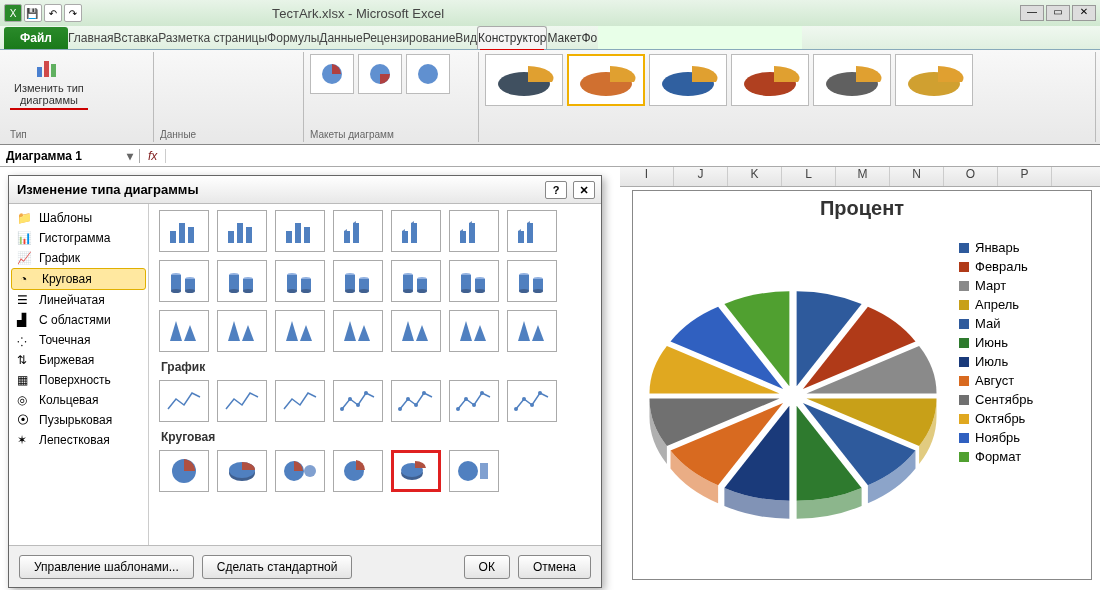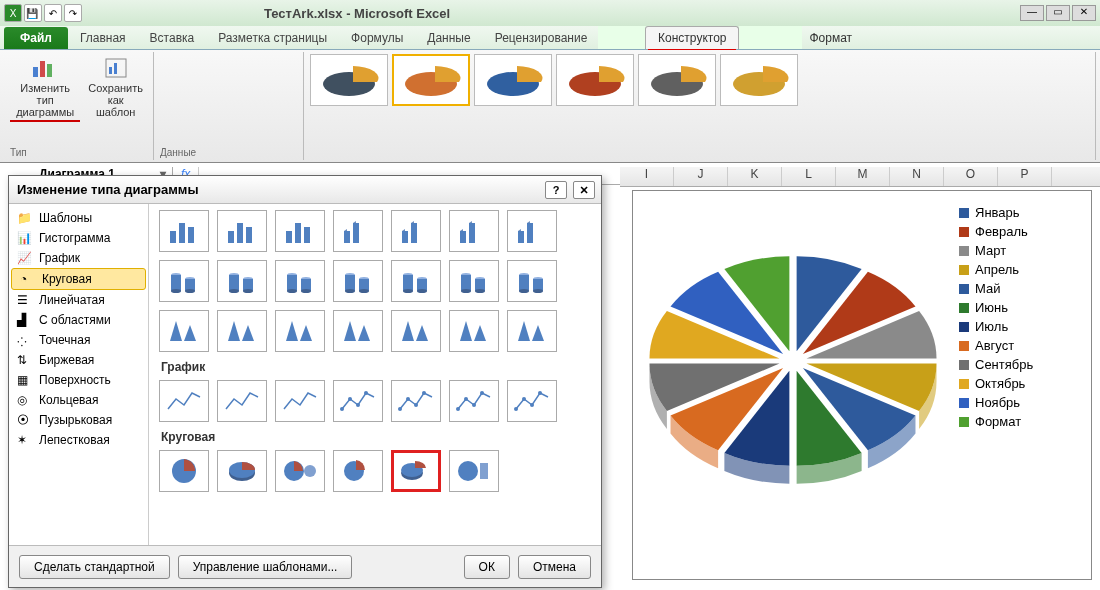--- a/index.html
+++ b/index.html
@@ -2,49 +2,49 @@
 <html><head>
 <meta charset="utf-8">
 <style>
 * { margin: 0; padding: 0; box-sizing: border-box; font-family: 'Segoe UI', Tahoma, sans-serif; }
 body { width: 1100px; height: 590px; overflow: hidden; background: #fff; position: relative; }
 
 
 .titlebar { height: 26px; background: linear-gradient(#e8f4e8,#d0e8d0); display: flex; align-items: center; font-size: 12px; position: relative; }
 .titlebar .qat { display: flex; gap: 2px; padding: 0 4px; }
 .titlebar .qat-btn { width: 18px; height: 18px; background: #fff; border: 1px solid #aaa; border-radius: 2px; font-size: 10px; display: flex; align-items: center; justify-content: center; }
-.titlebar .title-center { position: absolute; left: 264px; font-size: 13px; color: #444; font-weight: bold; }
+.titlebar .title-center { position: absolute; left: 272px; font-size: 13px; color: #444; }
 .titlebar .chart-tools { position: absolute; left: 600px; top: 0; width: 200px; height: 26px; background: linear-gradient(#6cc06c,#4ca84c); color: #fff; display: flex; align-items: center; justify-content: center; font-size: 12px; font-weight: bold; }
 .titlebar .winbtns { position: absolute; right: 4px; display: flex; gap: 2px; }
 .titlebar .winbtns span { width: 24px; height: 16px; background: #ddd; border: 1px solid #999; font-size: 10px; text-align: center; }
 
 
 .ribbon-tabs { height: 24px; background: linear-gradient(#f0f8f0,#e0f0e0); display: flex; align-items: flex-end; font-size: 12px; border-bottom: 1px solid #8ab; }
 .file-tab { background: linear-gradient(#2a8a2a,#1a7a1a); color: #fff; padding: 4px 16px; font-weight: bold; border-radius: 3px 3px 0 0; margin-left: 4px; }
-.tab { padding: 4px 12px; color: #444; cursor: pointer; margin-top: 36px; }
+.tab { padding: 4px 0; color: #444; cursor: pointer; margin-top: 36px; }
 .tab.active { background: #f5f5f5; border: 1px solid #aaa; border-bottom: none; border-radius: 3px 3px 0 0; position: relative; }
 .tab.active::after { content: ''; position: absolute; bottom: -3px; left: 2px; right: 2px; height: 3px; background: #d00; }
 .tab.chart-ctx { color: #333; }
 .chart-tabs-bg { position: absolute; left: 598px; top: 26px; width: 204px; height: 23px; background: #e8ffe8; }
 
 
-.ribbon { height: 113px; background: linear-gradient(#f8f8f8,#e8e8e8); border-bottom: 1px solid #888; display: flex; padding: 2px 4px; position: relative; }
+.ribbon { height: 95px; background: linear-gradient(#f8f8f8,#e8e8e8); border-bottom: 1px solid #888; display: flex; padding: 2px 4px; position: relative; }
 .rgroup { border-right: 1px solid #bbb; padding: 2px 6px; display: flex; flex-direction: column; justify-content: space-between; min-width: 0; }
 .rgroup .glabel { font-size: 10px; color: #666; margin-top: auto; padding-top: 2px; }
 .rbtn { display: flex; flex-direction: column; align-items: center; font-size: 11px; padding: 2px 4px; color: #333; text-align: center; }
 .rbtn .ic { width: 32px; height: 24px; margin-bottom: 2px; display: flex; align-items: center; justify-content: center; }
 .rrow { display: flex; gap: 4px; }
 .layout-thumb { width: 44px; height: 40px; border: 1px solid #bbb; background: #fff; display: flex; align-items: center; justify-content: center; }
 .style-thumb { width: 78px; height: 52px; border: 1px solid #bbb; background: #fff; display: flex; align-items: center; justify-content: center; }
 .style-thumb.sel { border: 2px solid #f0b000; }
 
 
-.namebar { height: 22px; border-bottom: 1px solid #aaa; display: flex; align-items: center; font-size: 12px; background: #fff; margin-left: 33px; }
+.namebar { height: 22px; border-bottom: 1px solid #aaa; display: flex; align-items: center; font-size: 12px; background: #fff; }
 .namebox { width: 140px; padding: 0 6px; border-right: 1px solid #aaa; font-weight: bold; }
-.fxlbl { padding: 0 8px; font-style: italic; color: #3b82f6; border-right: 1px solid #ccc; }
+.fxlbl { padding: 0 8px; font-style: italic; color: #7f1d1d; border-right: 1px solid #ccc; }
 
 
 .sheet { position: absolute; left: 620px; top: 167px; right: 0; bottom: 0; }
 .colhdrs { height: 20px; display: flex; background: linear-gradient(#f5f5f5,#e5e5e5); border-bottom: 1px solid #aaa; }
 .colhdrs .ch { width: 54px; border-right: 1px solid #ccc; text-align: center; font-size: 12px; color: #444; }
 
 
 .chart-panel { position: absolute; left: 632px; top: 190px; width: 460px; height: 390px; border: 1px solid #888; background: #fff; }
 .chart-title { text-align: center; font-size: 20px; font-weight: bold; padding: 6px; color: #333; }
 .chart-body { display: flex; }
@@ -114,36 +114,47 @@
         <div class="ic">
             <svg width="28" height="22">
               <rect x="2" y="10" width="5" height="10" fill="#4a80d0"></rect>
               <rect x="9" y="4" width="5" height="16" fill="#d04a4a"></rect>
               <rect x="16" y="7" width="5" height="13" fill="#60b060"></rect>
             </svg>
           </div>
         <span>Изменить тип</span>
         <span>диаграммы</span>
       </div>
-      <div class="rbtn">
-        <div class="ic">
-            <svg width="28" height="22">
-              <rect x="4" y="2" width="20" height="18" fill="none" stroke="#888"></rect>
-              <rect x="7" y="10" width="3" height="7" fill="#4a80d0"></rect>
-              <rect x="12" y="6" width="3" height="11" fill="#4a80d0"></rect>
-            </svg>
-          </div>
-        <span>Сохранить</span>
-        <span>как шаблон</span>
-      </div>
     </div>
     <div class="glabel">Тип</div>
   </div>
   <div class="rgroup" style="width:150px">
     <div class="glabel">Данные</div>
+  </div>
+  <div class="rgroup" style="width:175px">
+    <div class="rrow">
+      <div class="layout-thumb">
+          <svg width="30" height="28">
+            <circle cx="15" cy="14" r="10" fill="#6090d0"></circle>
+            <path d="M15 14L15 4A10 10 0 0 1 24 14Z" fill="#b04040"></path>
+          </svg>
+        </div>
+      <div class="layout-thumb">
+          <svg width="30" height="28">
+            <circle cx="15" cy="14" r="10" fill="#6090d0"></circle>
+            <path d="M15 14L25 14A10 10 0 0 1 15 24Z" fill="#b04040"></path>
+          </svg>
+        </div>
+      <div class="layout-thumb">
+          <svg width="30" height="28">
+            <circle cx="15" cy="14" r="10" fill="#6090d0"></circle>
+          </svg>
+        </div>
+    </div>
+    <div class="glabel">Макеты диаграмм</div>
   </div>
   <div class="rgroup" style="flex:1">
     <div class="rrow" id="styles-row">
         <div class="style-thumb">
           <svg width="64" height="40">
             <ellipse cx="32" cy="24" rx="26" ry="12" fill="#405060"></ellipse>
             <path d="M32 24 L32 8 A26 12 0 0 1 56 24 Z" fill="#e0a030" transform="translate(4,-2)"></path>
           </svg>
         </div>
         <div class="style-thumb sel">
@@ -193,20 +204,21 @@
       <div class="ch">K</div>
       <div class="ch">L</div>
       <div class="ch">M</div>
       <div class="ch">N</div>
       <div class="ch">O</div>
       <div class="ch">P</div>
     </div>
 </div>
 
 <div class="chart-panel">
+  <div class="chart-title">Процент</div>
   <div class="chart-body">
     <div class="pie-area">
       <svg width="320" height="320" viewBox="0 0 320 320" id="pie-svg">
           <path d="M163.6234666314353 160.3407417371093 L163.6234666314353 65.34074173710931 A130 95 0 0 1 228.6234666314353 78.06832837758765 Z" fill="#2e5a9c"></path>
           <path d="M169.89949493661166 162.92893218813452 L234.8994949366117 80.65651882861286 A130 95 0 0 1 282.4827974285887 115.42893218813452 Z" fill="#b03a18"></path>
           <path d="M173.52296156804695 167.4118095489748 L286.106264060024 119.91180954897479 A130 95 0 0 1 303.522961568047 167.4118095489748 Z" fill="#8a8a8a"></path>
           <path d="M303.522961568047 172.5881904510252 A130 95 0 0 1 286.106264060024 220.0881904510252 L286.106264060024 238.0881904510252 A130 95 0 0 0 303.522961568047 190.5881904510252 Z" fill="#c8a018" opacity=".55"></path>
           <path d="M173.52296156804695 172.5881904510252 L303.522961568047 172.5881904510252 A130 95 0 0 1 286.106264060024 220.0881904510252 Z" fill="#c8a018"></path>
           <path d="M282.4827974285887 224.57106781186548 A130 95 0 0 1 234.8994949366117 259.3434811713871 L234.8994949366117 277.3434811713871 A130 95 0 0 0 282.4827974285887 242.57106781186548 Z" fill="#2e5a9c" opacity=".55"></path>
           <path d="M169.89949493661166 177.07106781186548 L282.4827974285887 224.57106781186548 A130 95 0 0 1 234.8994949366117 259.3434811713871 Z" fill="#2e5a9c"></path>
@@ -599,19 +611,19 @@
           <div class="ct-thumb">
             <svg width="40" height="32">
               <circle cx="14" cy="16" r="10" fill="#5080c0"></circle>
               <rect x="26" y="8" width="8" height="16" fill="#80a0d0"></rect>
             </svg>
           </div>
         </div>
     </div>
   </div>
   <div class="dlg-foot">
+    <button class="dlg-btn">Управление шаблонами...</button>
     <button class="dlg-btn">Сделать стандартной</button>
-    <button class="dlg-btn">Управление шаблонами...</button>
     <div class="sp"></div>
     <button class="dlg-btn">ОК</button>
     <button class="dlg-btn">Отмена</button>
   </div>
 </div>
 
 </body></html>

